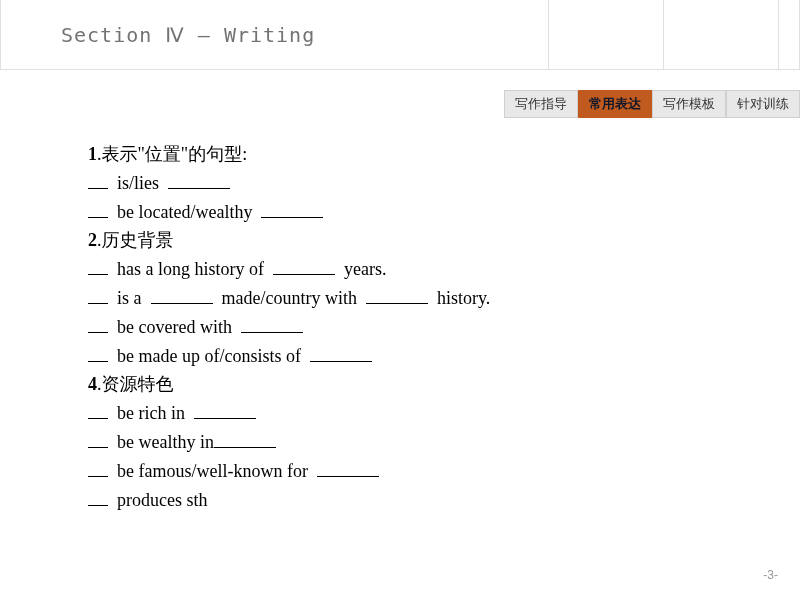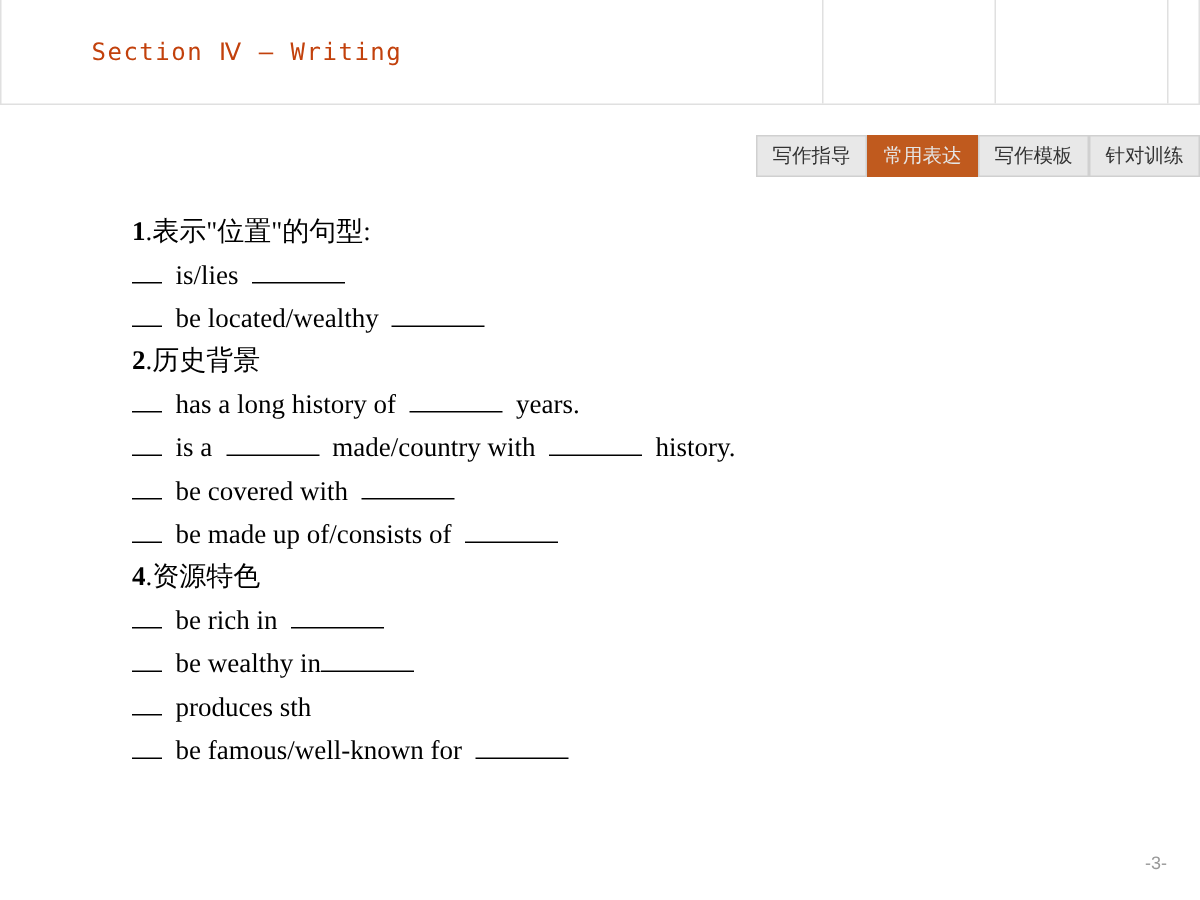--- a/index.html
+++ b/index.html
@@ -25,24 +25,24 @@
     }
     .header-title-cell {
       flex: 1;
       padding-left: 60px;
       height: 100%;
       display: flex;
       align-items: center;
       border-right: 1px solid #e0e0e0;
     }
     .header-title {
-      font-size: 16px;
+      font-size: 20px;
       font-family: "SimHei", monospace;
       letter-spacing: 1px;
-      color: #c2410c;
+      color: #737373;
     }
     .header-cell {
       width: 115px;
       height: 100%;
       border-right: 1px solid #e0e0e0;
     }
     .header-cell:last-child {
       width: 20px;
       border-right: none;
     }
@@ -57,22 +57,23 @@
       padding: 4px 10px;
       font-size: 13px;
       background: #e8e8e8;
       border: 1px solid #d0d0d0;
       color: #333;
       cursor: pointer;
       font-family: "Microsoft YaHei", "SimSun", sans-serif;
     }
     .tab.active {
       background: #c05a1e;
-      color: #e5e5e5;
+      color: #0f172a;
       border: 1px solid #c05a1e;
+      font-weight: bold;
     }
     .content {
       margin-top: 22px;
       margin-left: 88px;
       font-size: 18px;
       line-height: 1.6;
       color: #000;
     }
     .section-title {
       font-family: "SimSun", serif;
@@ -134,17 +135,17 @@
   <div class="section-title"><span class="section-num">2</span><span>.历史背景</span></div>
   <div class="item-line"><span class="blank-short"></span>&nbsp;&nbsp;<span>has a long history of</span>&nbsp;&nbsp;<span class="blank-long"></span>&nbsp;&nbsp;<span>years.</span></div>
   <div class="item-line"><span class="blank-short"></span>&nbsp;&nbsp;<span>is a</span>&nbsp;&nbsp;<span class="blank-long"></span>&nbsp;&nbsp;<span>made/country with</span>&nbsp;&nbsp;<span class="blank-long"></span>&nbsp;&nbsp;<span>history.</span></div>
 
   <div class="item-line"><span class="blank-short"></span>&nbsp;&nbsp;<span>be covered with</span>&nbsp;&nbsp;<span class="blank-long"></span></div>
   <div class="item-line"><span class="blank-short"></span>&nbsp;&nbsp;<span>be made up of/consists of</span>&nbsp;&nbsp;<span class="blank-long"></span></div>
 
   <div class="section-title"><span class="section-num">4</span><span>.资源特色</span></div>
   <div class="item-line"><span class="blank-short"></span>&nbsp;&nbsp;<span>be rich in</span>&nbsp;&nbsp;<span class="blank-long"></span></div>
   <div class="item-line"><span class="blank-short"></span>&nbsp;&nbsp;<span>be wealthy in</span><span class="blank-long"></span></div>
+  <div class="item-line"><span class="blank-short"></span>&nbsp;&nbsp;<span>be famous/well-known for</span>&nbsp;&nbsp;<span class="blank-long"></span></div>
   <div class="item-line"><span class="blank-short"></span>&nbsp;&nbsp;<span>produces sth</span></div>
-  <div class="item-line"><span class="blank-short"></span>&nbsp;&nbsp;<span>be famous/well-known for</span>&nbsp;&nbsp;<span class="blank-long"></span></div>
 </div>
 
 <div class="page-num">-3-</div>
 
 </body></html>

